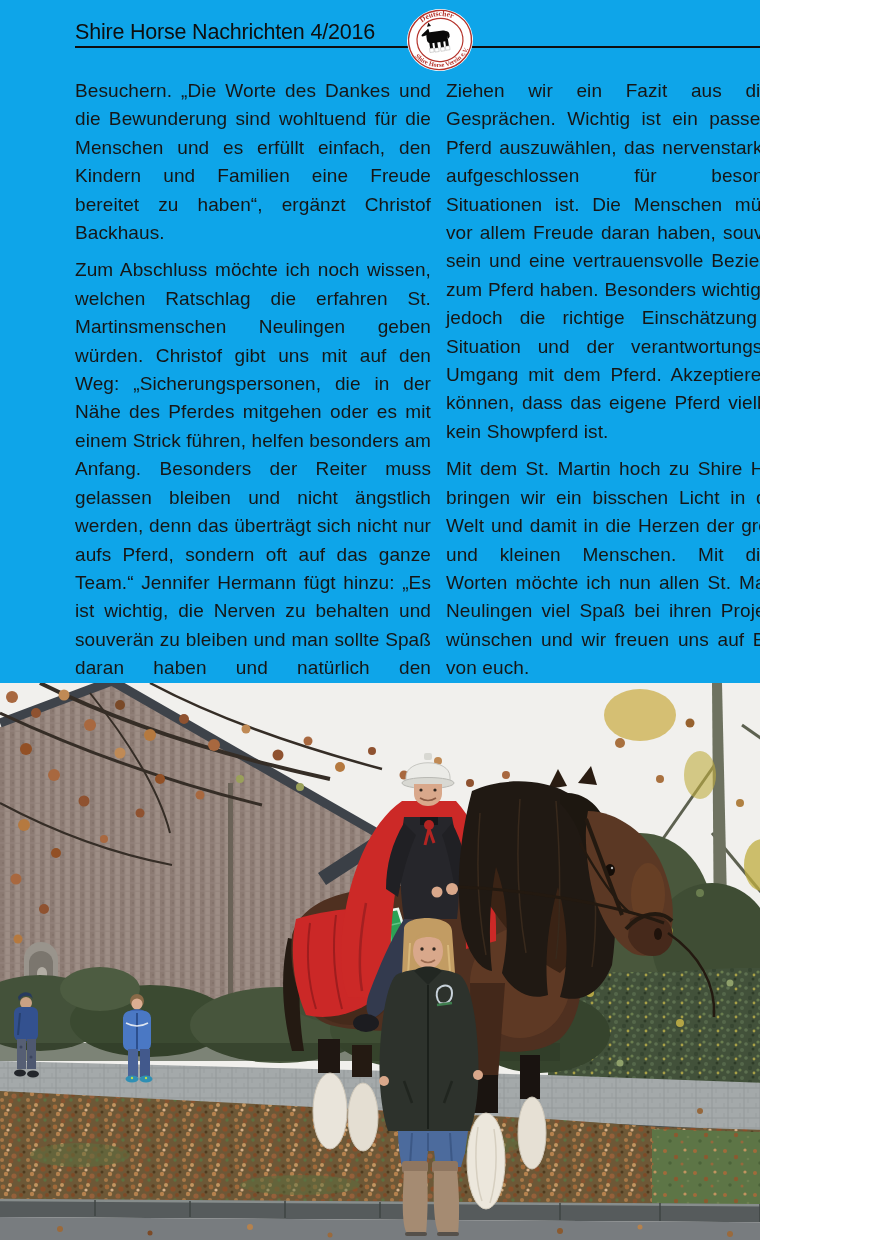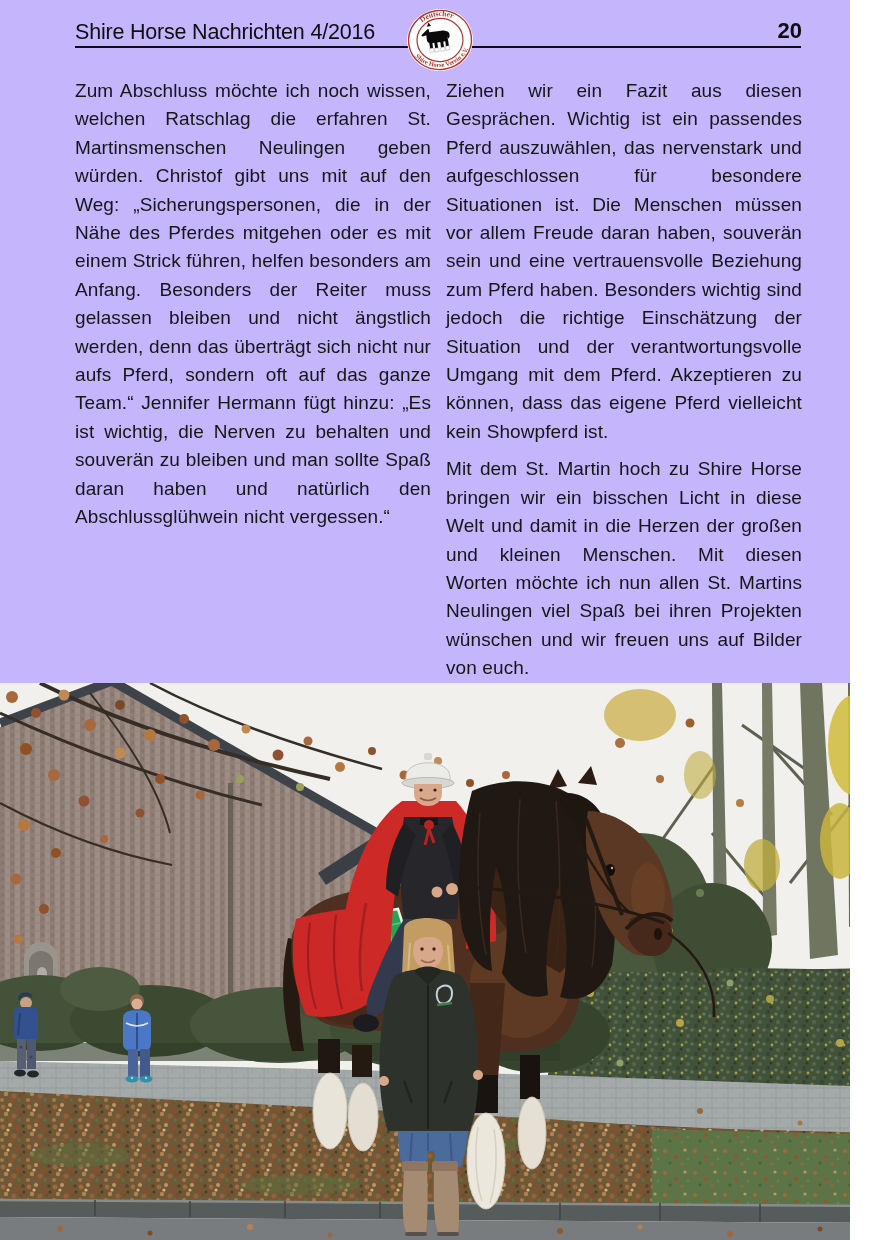--- a/index.html
+++ b/index.html
@@ -1,16 +1,16 @@
 <!DOCTYPE html>
 <html lang="de"><head>
 <meta charset="utf-8">
 <style>
   html,body{margin:0;padding:0;background:#ffffff;}
-  .page{position:relative;width:850px;height:1240px;background:#c4b5fd;overflow:hidden;
+  .page{position:relative;width:760px;height:1240px;background:#0ea5e9;overflow:hidden;
         font-family:"Liberation Sans",sans-serif;color:#131313;}
   
   .header-title{position:absolute;left:75px;top:20px;font-size:21.5px;letter-spacing:-0.2px;
         color:#0e0e0e;white-space:nowrap;}
   .header-rule{position:absolute;left:75px;top:46px;width:726px;height:2.3px;background:#0e0e0e;}
   .header-page{position:absolute;left:772px;top:18px;width:30px;text-align:right;
         font-size:22px;font-weight:bold;color:#0e0e0e;}
   .logo{position:absolute;left:399px;top:5px;width:82px;height:70px;}
   
   .columns{position:absolute;left:75px;top:77px;width:727px;display:flex;gap:15px;}
@@ -58,20 +58,21 @@
         <rect x="34.4" y="42.5" width="4.2" height="3.8" fill="#ffffff" stroke="#9a9a9a" stroke-width="0.4"></rect>
         <rect x="40.4" y="42.5" width="4.2" height="3.8" fill="#ffffff" stroke="#9a9a9a" stroke-width="0.4"></rect>
         <rect x="45.4" y="42" width="4.2" height="4" fill="#ffffff" stroke="#9a9a9a" stroke-width="0.4"></rect>
         <path d="M31,21.5 q3,-1.5 5,0 l-1,1.5 q-2,-1 -4,-0.5 z" fill="#ffffff"></path>
       </g>
     </g>
   </svg>
 
   <div class="columns">
     <div class="col">
+      <p>Besuchern. „Die Worte des Dankes und die Bewunderung sind wohltuend für die Menschen und es erfüllt einfach, den Kindern und Familien eine Freude bereitet zu haben“, ergänzt Christof Backhaus.</p>
       <p>Zum Abschluss möchte ich noch wissen, welchen Ratschlag die erfahren St. Martinsmenschen Neulingen geben würden. Christof gibt uns mit auf den Weg: „Sicherungspersonen, die in der Nähe des Pferdes mitgehen oder es mit einem Strick führen, helfen besonders am Anfang. Besonders der Reiter muss gelassen bleiben und nicht ängstlich werden, denn das überträgt sich nicht nur aufs Pferd, sondern oft auf das ganze Team.“ Jennifer Hermann fügt hinzu: „Es ist wichtig, die Nerven zu behalten und souverän zu bleiben und man sollte Spaß daran haben und natürlich den Abschlussglühwein nicht vergessen.“</p>
     </div>
     <div class="col">
       <p>Ziehen wir ein Fazit aus diesen Gesprächen. Wichtig ist ein passendes Pferd auszuwählen, das nervenstark und aufgeschlossen für besondere Situationen ist. Die Menschen müssen vor allem Freude daran haben, souverän sein und eine vertrauensvolle Beziehung zum Pferd haben. Besonders wichtig sind jedoch die richtige Einschätzung der Situation und der verantwortungsvolle Umgang mit dem Pferd. Akzeptieren zu können, dass das eigene Pferd vielleicht kein Showpferd ist.</p>
       <p>Mit dem St. Martin hoch zu Shire Horse bringen wir ein bisschen Licht in diese Welt und damit in die Herzen der großen und kleinen Menschen. Mit diesen Worten möchte ich nun allen St. Martins Neulingen viel Spaß bei ihren Projekten wünschen und wir freuen uns auf Bilder von euch.</p>
     </div>
   </div>
 
   <figure class="photo">
   <svg viewBox="0 0 874 557" aria-label="St. Martin mit rotem Umhang und weißem Helm hoch zu Shire Horse; eine blonde Frau steht vor dem Pferd, zwei Kinder und Herbstlaub vor einer Backsteinkirche">

